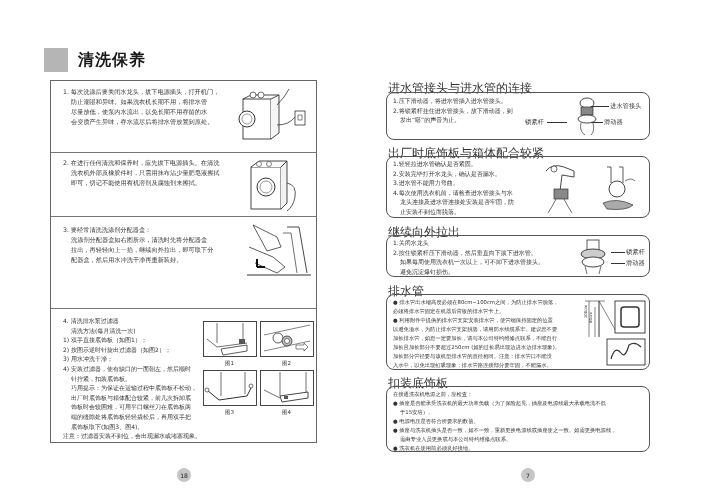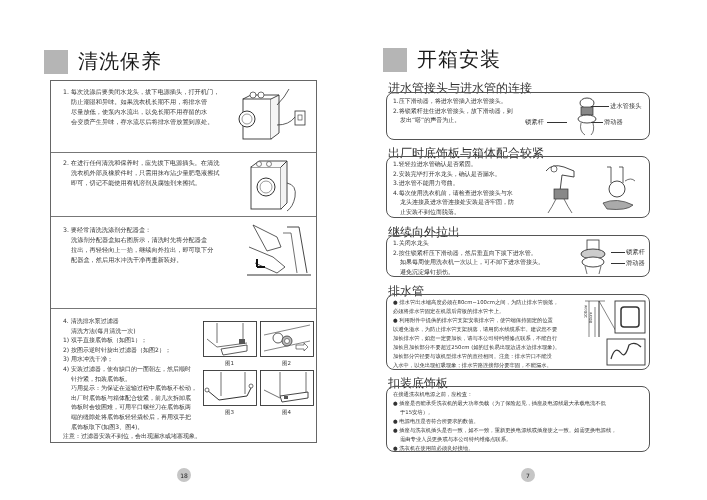--- a/index.html
+++ b/index.html
@@ -4,21 +4,21 @@
   <style>
     * { box-sizing: border-box; margin: 0; padding: 0; }
     html, body { width: 707px; height: 500px; background: #ffffff; overflow: hidden; }
     body { position: relative; font-family: "DejaVu Sans", sans-serif; color: #222; }
     .page { position: absolute; top: 0; height: 500px; }
     .page-left { left: 0; width: 354px; }
     .page-right { left: 354px; width: 353px; }
 
     .title-wrap { position: absolute; display: flex; align-items: center; }
     .title-square { width: 24px; height: 24px; background: #b5b5b5; margin-right: 10px; }
-    .title-text { font-size: 20px; color: #1a1a1a; letter-spacing: 1px; font-weight: normal; }
+    .title-text { font-size: 16px; color: #1a1a1a; letter-spacing: 1px; font-weight: bold; }
 
     
     .left-box { position: absolute; left: 50px; top: 80px; width: 267px; height: 363px; border: 1px solid #666; }
     .lsec { position: absolute; left: 0; width: 100%; border-bottom: 1px solid #777; }
     .lsec:last-child { border-bottom: none; }
     .ltext { position: absolute; left: 12px; font-size: 6.2px; line-height: 10px; color: #333; }
     .ltext p { white-space: nowrap; }
     .indent { padding-left: 8px; }
     .fig { position: absolute; }
 
@@ -172,24 +172,20 @@
         </svg>
       </div>
       <div class="fig-cap" style="left:231px; top:100px;">图4</div>
     </div>
   </div>
 
   <div class="page-num" style="left:177px; top:468px;">18</div>
 </div>
 
 <div class="page page-right">
-  <div class="title-wrap" style="left:29px; top:46px;">
-    <div class="title-square"></div>
-    <div class="title-text">开箱安装</div>
-  </div>
 
   <div class="sec-head" style="top:80px;">进水管接头与进水管的连接</div>
   <div class="rbox" style="top:92px; height:48px;">
     <div class="rtext" style="top:3px;">
       <p>1.压下滑动器，将进水管插入进水管接头。</p>
       <p>2.将锁紧杆挂住进水管接头，放下滑动器，到</p>
       <p class="ind">发出“嗒”的声音为止。</p>
     </div>
     <div class="fig" style="left:180px; top:2px;">
       <svg width="40" height="42" viewBox="0 0 40 42">

